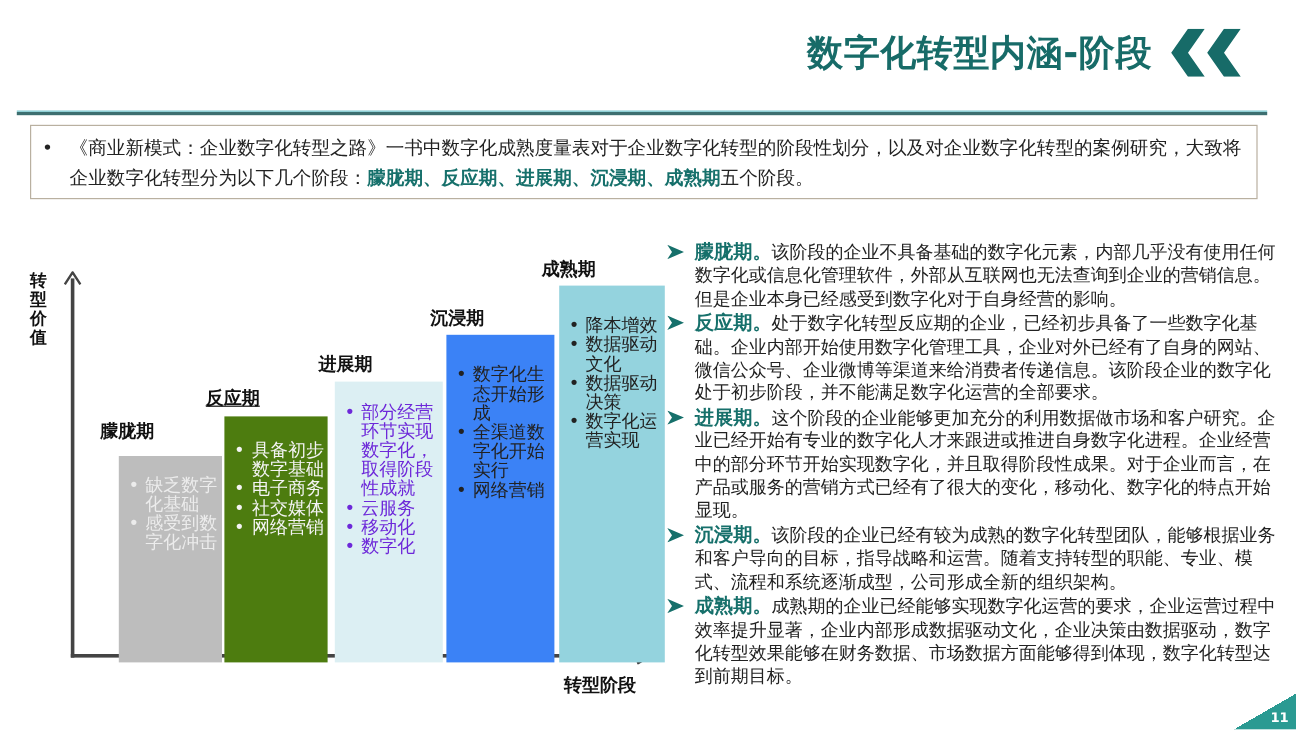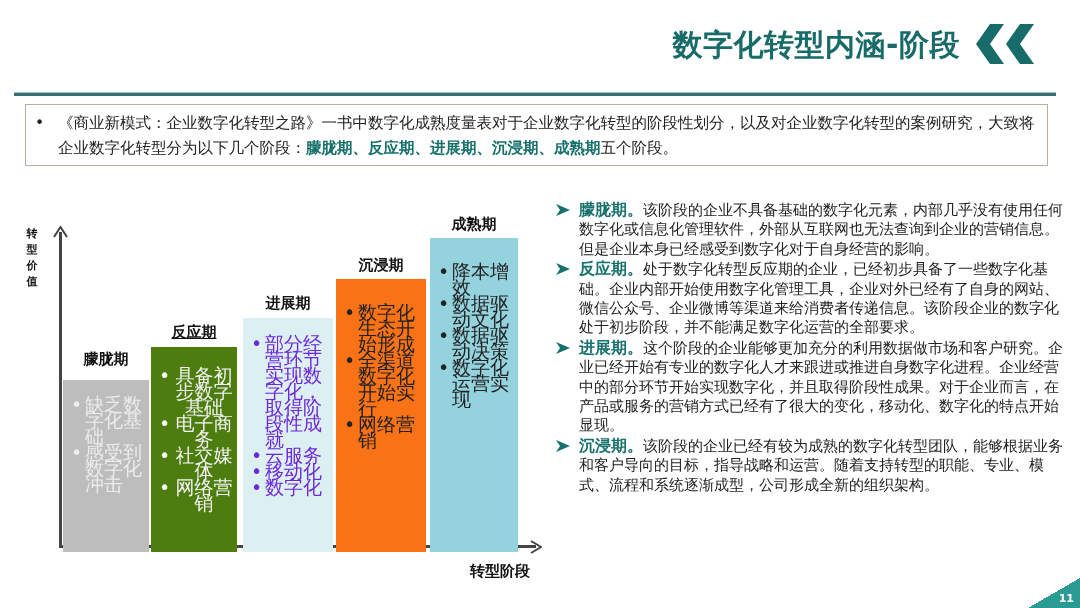--- a/index.html
+++ b/index.html
@@ -22,47 +22,47 @@
     position: absolute; left: 25px; top: 104px; width: 1023px; height: 62px;
     border: 1px solid #b9b0a0; background: #fff;
     padding: 6px 10px 0 32px; font-size: 15.5px; line-height: 25px; color: #222;
   }
   .summary .dot { position: absolute; left: 9px; top: 6px; }
   .summary .hl { color: #16706b; font-weight: bold; }
 
   
   .y-label {
     position: absolute; left: 22px; top: 226px; width: 20px;
-    font-size: 11px; font-weight: bold; line-height: 16px; color: #111; text-align: center;
+    font-size: 14px; font-weight: bold; line-height: 16px; color: #111; text-align: center;
   }
   .y-axis { position: absolute; left: 59px; top: 232px; width: 3px; height: 316px; background: #444; }
   .y-arrow { position: absolute; left: 53px; top: 226px; width: 15px; height: 12px; }
   .x-axis { position: absolute; left: 59px; top: 545px; width: 477px; height: 3px; background: #444; }
   .x-arrow { position: absolute; left: 530px; top: 540px; width: 12px; height: 14px; }
   .x-label {
     position: absolute; left: 470px; top: 562px; width: 80px;
     font-size: 15px; font-weight: bold; color: #111;
   }
 
   .stage-title {
     position: absolute; font-size: 15px; font-weight: bold; color: #111;
     text-align: center; white-space: nowrap;
   }
   .bar {
     position: absolute; bottom: 56px; width: 88px;
-    font-size: 19px; line-height: 16px; padding: 0 2px 0 6px;
+    font-size: 15px; line-height: 16px; padding: 0 2px 0 6px; margin-left: 36px;
   }
   .bar ul { list-style: none; }
   .bar li { position: relative; padding-left: 16px; }
   .bar li::before { content: "•"; position: absolute; left: 2px; top: 0; }
 
   .bar-0 { left: 63px; top: 380px; background: #bdbdbd; color: #ececec; width: 86px; }
   .bar-1 { left: 151px; top: 347px; background: #4d7c0f; color: #f4f4f4; width: 86px; text-align: center; }
   .bar-2 { left: 243px; top: 318px; background: #dceff3; color: #6d28d9; width: 90px; }
-  .bar-3 { left: 336px; top: 279px; background: #f97316; color: #222; width: 90px; }
+  .bar-3 { left: 336px; top: 279px; background: #3b82f6; color: #222; width: 90px; }
   .bar-4 { left: 430px; top: 238px; background: #94d3de; color: #222; width: 88px; }
 
   .bar-0 ul { margin-top: 16px; }
   .bar-1 ul { margin-top: 20px; }
   .bar-2 ul { margin-top: 17px; }
   .bar-3 ul { margin-top: 25px; }
   .bar-4 ul { margin-top: 25px; }
 
   
   .desc {
@@ -171,16 +171,22 @@
         <polygon points="0,0 14,6 0,12 4,6" fill="#16706b"></polygon>
       </svg>
     <span class="name"> 进展期。</span><span>这个阶段的企业能够更加充分的利用数据做市场和客户研究。企业已经开始有专业的数字化人才来跟进或推进自身数字化进程。企业经营中的部分环节开始实现数字化，并且取得阶段性成果。对于企业而言，在产品或服务的营销方式已经有了很大的变化，移动化、数字化的特点开始显现。</span>
   </div>
   <div class="desc-item">
     <svg class="arrow" viewBox="0 0 14 12">
         <polygon points="0,0 14,6 0,12 4,6" fill="#16706b"></polygon>
       </svg>
     <span class="name">沉浸期。</span><span>该阶段的企业已经有较为成熟的数字化转型团队，能够根据业务和客户导向的目标，指导战略和运营。随着支持转型的职能、专业、模式、流程和系统逐渐成型，公司形成全新的组织架构。</span>
   </div>
+  <div class="desc-item">
+    <svg class="arrow" viewBox="0 0 14 12">
+        <polygon points="0,0 14,6 0,12 4,6" fill="#16706b"></polygon>
+      </svg>
+    <span class="name">成熟期。</span><span>成熟期的企业已经能够实现数字化运营的要求，企业运营过程中效率提升显著，企业内部形成数据驱动文化，企业决策由数据驱动，数字化转型效果能够在财务数据、市场数据方面能够得到体现，数字化转型达到前期目标。</span>
+  </div>
 </div>
 
 <div class="page-corner"></div>
 <div class="page-num">11</div>
 
 </body></html>

